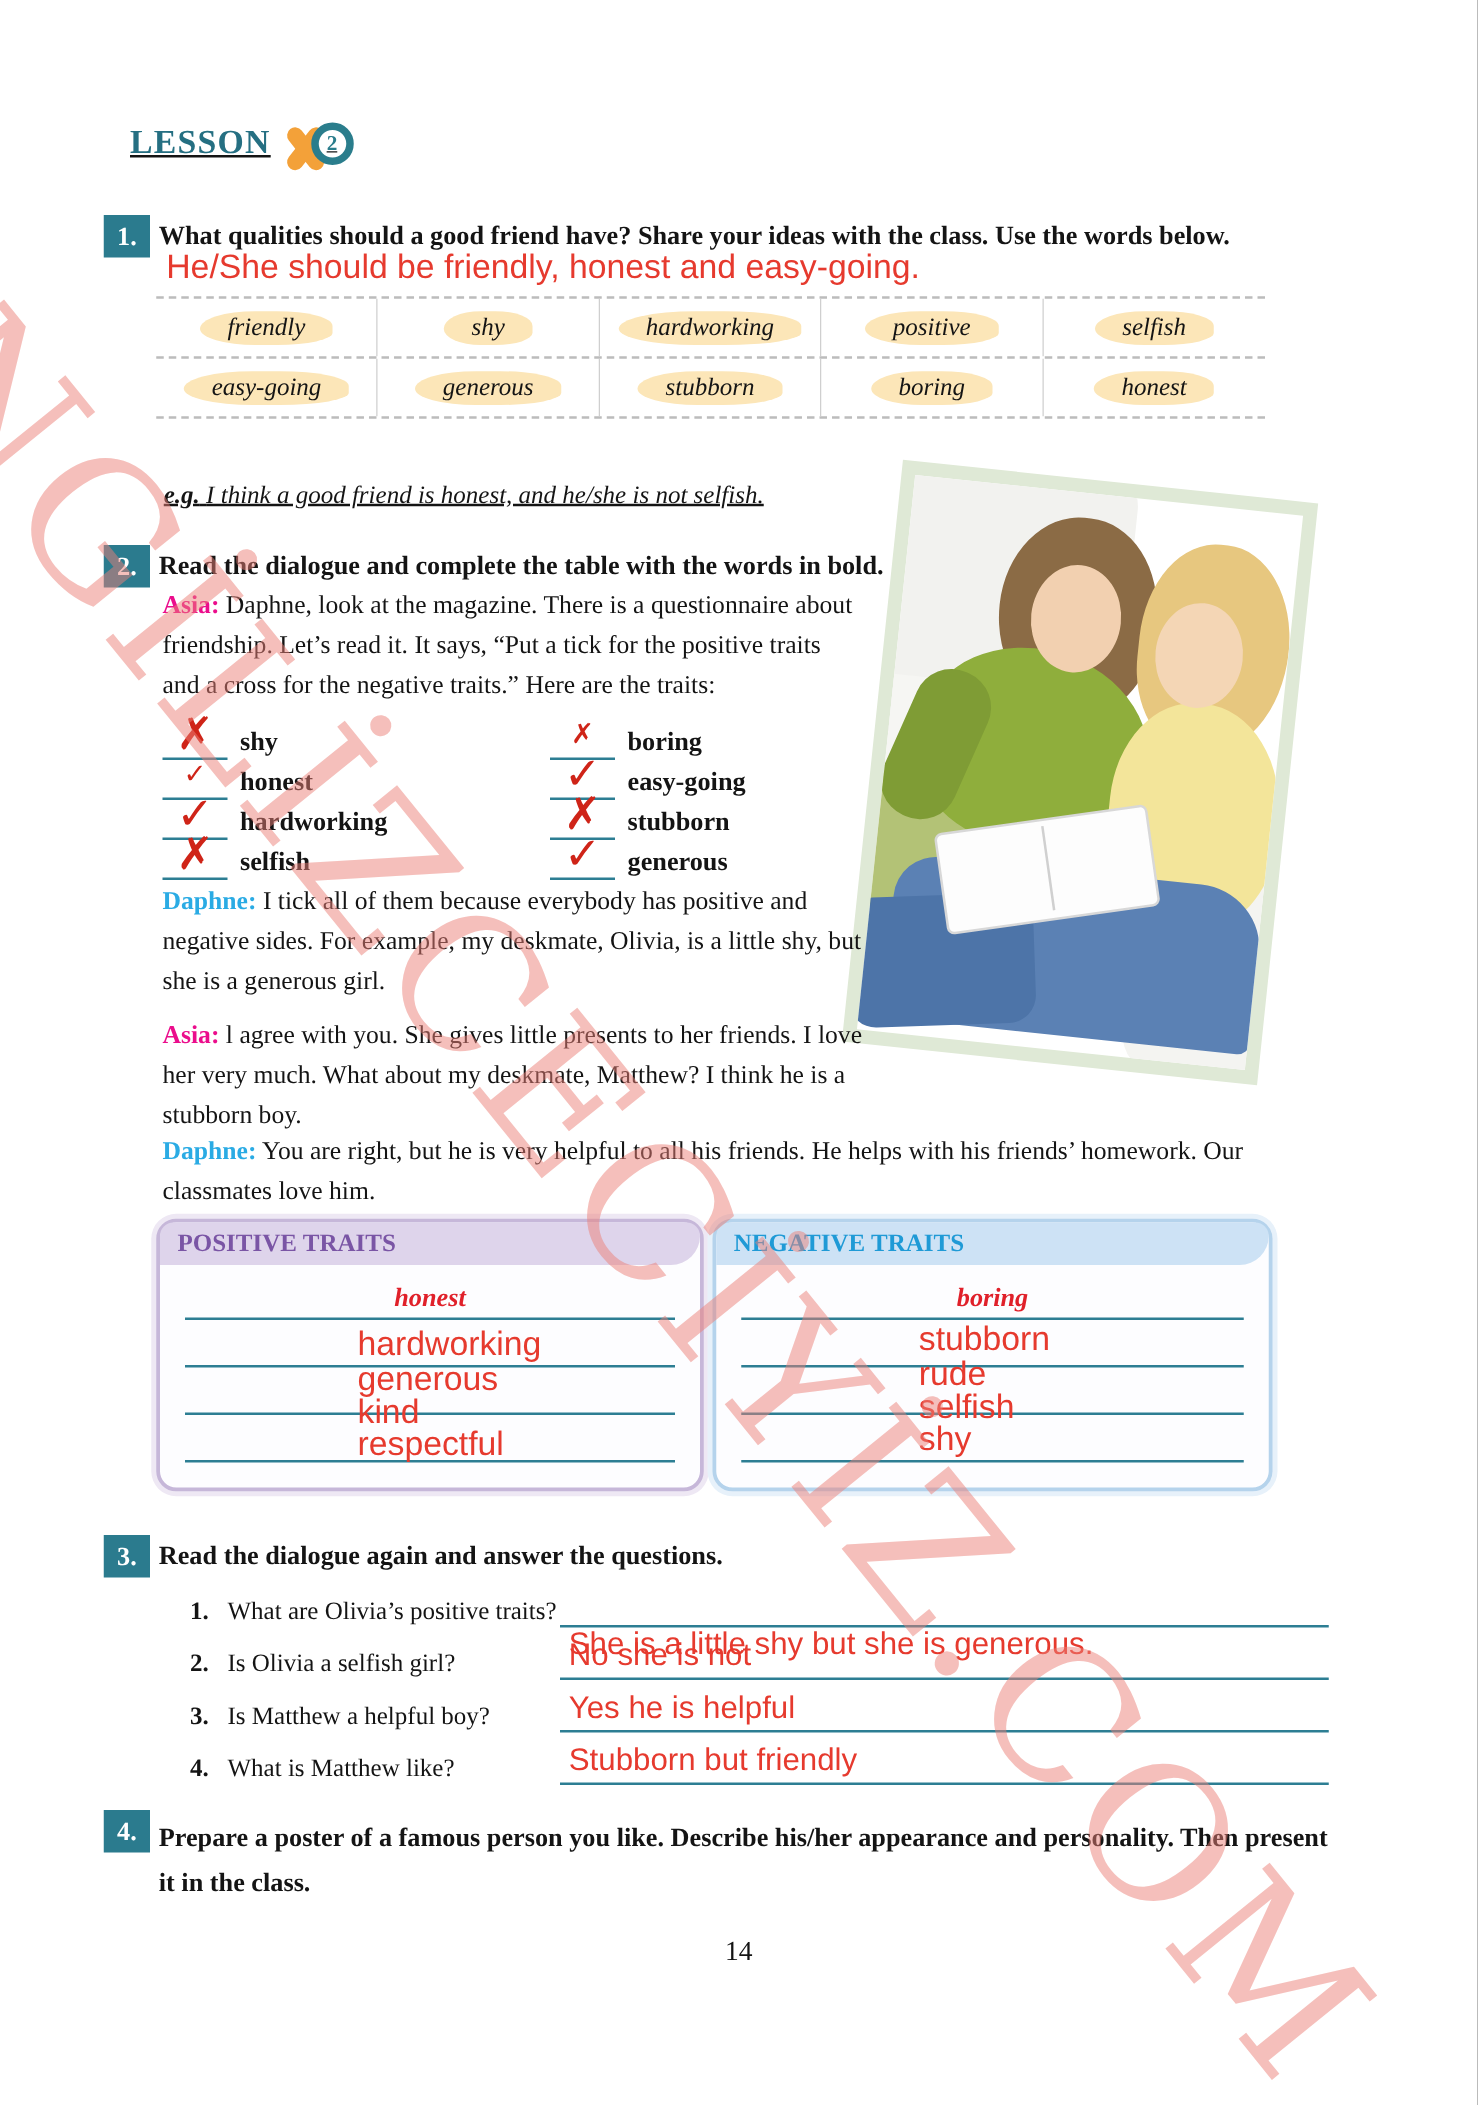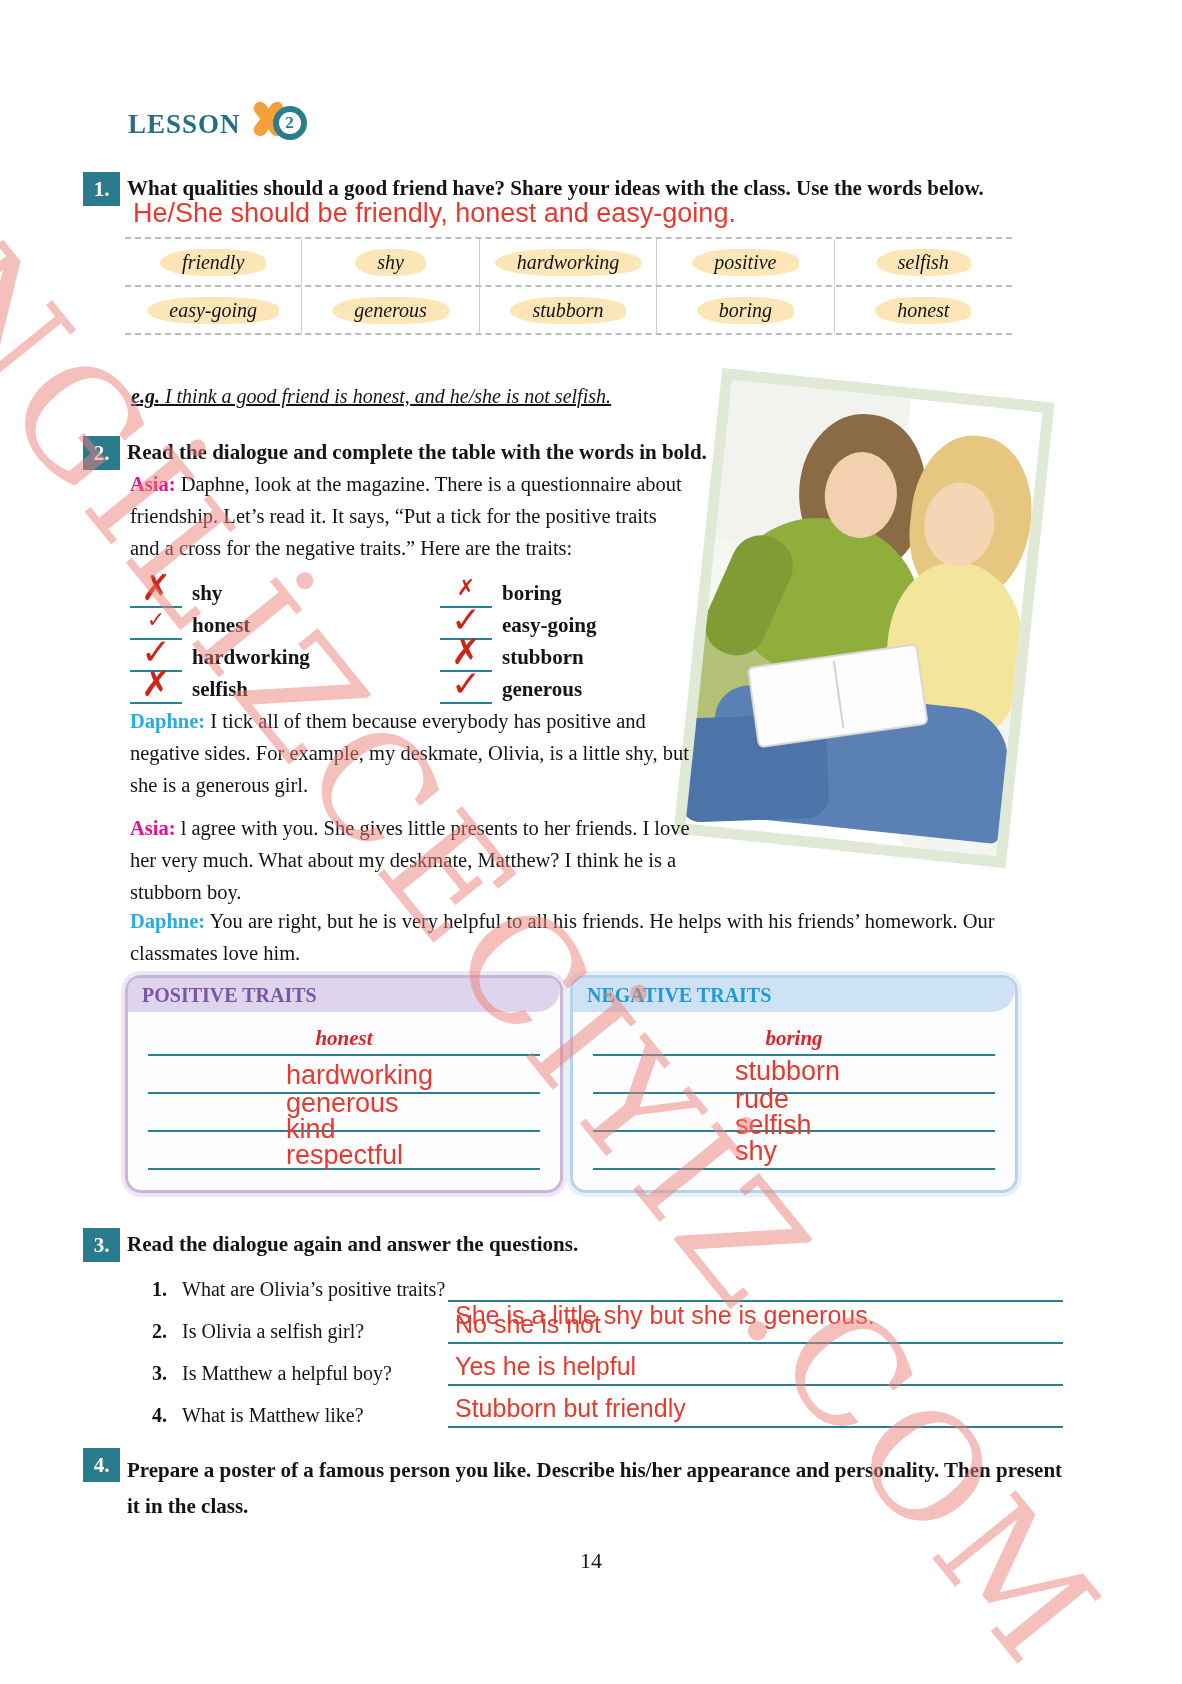--- a/index.html
+++ b/index.html
@@ -3,21 +3,21 @@
 <meta charset="utf-8">
 <style>
   html,body{margin:0;padding:0;background:#888;}
   .page{position:relative;width:1182px;height:1684px;background:#ffffff;margin:0 auto;overflow:hidden;
         font-family:"Liberation Serif",serif;color:#141414;}
   
   .watermark{position:absolute;left:-20px;top:165px;font-family:"DejaVu Serif",serif;
              font-size:148px;letter-spacing:7px;color:rgba(235,128,120,0.5);
              transform:rotate(51deg);transform-origin:0 0;white-space:nowrap;z-index:40;pointer-events:none;}
   
-  .logo{position:absolute;left:128px;top:98px;display:flex;align-items:flex-end;z-index:5;}
+  .logo{position:absolute;left:104px;top:98px;display:flex;align-items:flex-start;z-index:5;text-decoration:underline;}
   .logo-text{font-family:"Liberation Serif",serif;font-weight:bold;font-size:27px;color:#256f82;letter-spacing:1px;}
   .logo-x{position:relative;width:42px;height:42px;margin-left:6px;}
   .logo-x i{position:absolute;left:15px;top:1px;width:13px;height:40px;background:#f3a139;border-radius:7px;}
   .logo-x i.b1{transform:rotate(38deg);}
   .logo-x i.b2{transform:rotate(-38deg);}
   .logo-circle{width:22px;height:22px;border:6px solid #2a7d8c;border-radius:50%;background:#fff;
                display:flex;align-items:center;justify-content:center;font-weight:bold;font-size:17px;
                color:#2a7d8c;margin-left:-16px;position:relative;z-index:2;}
   
   .badge{position:absolute;width:37px;height:34px;background:#2b7b8e;color:#fff;

